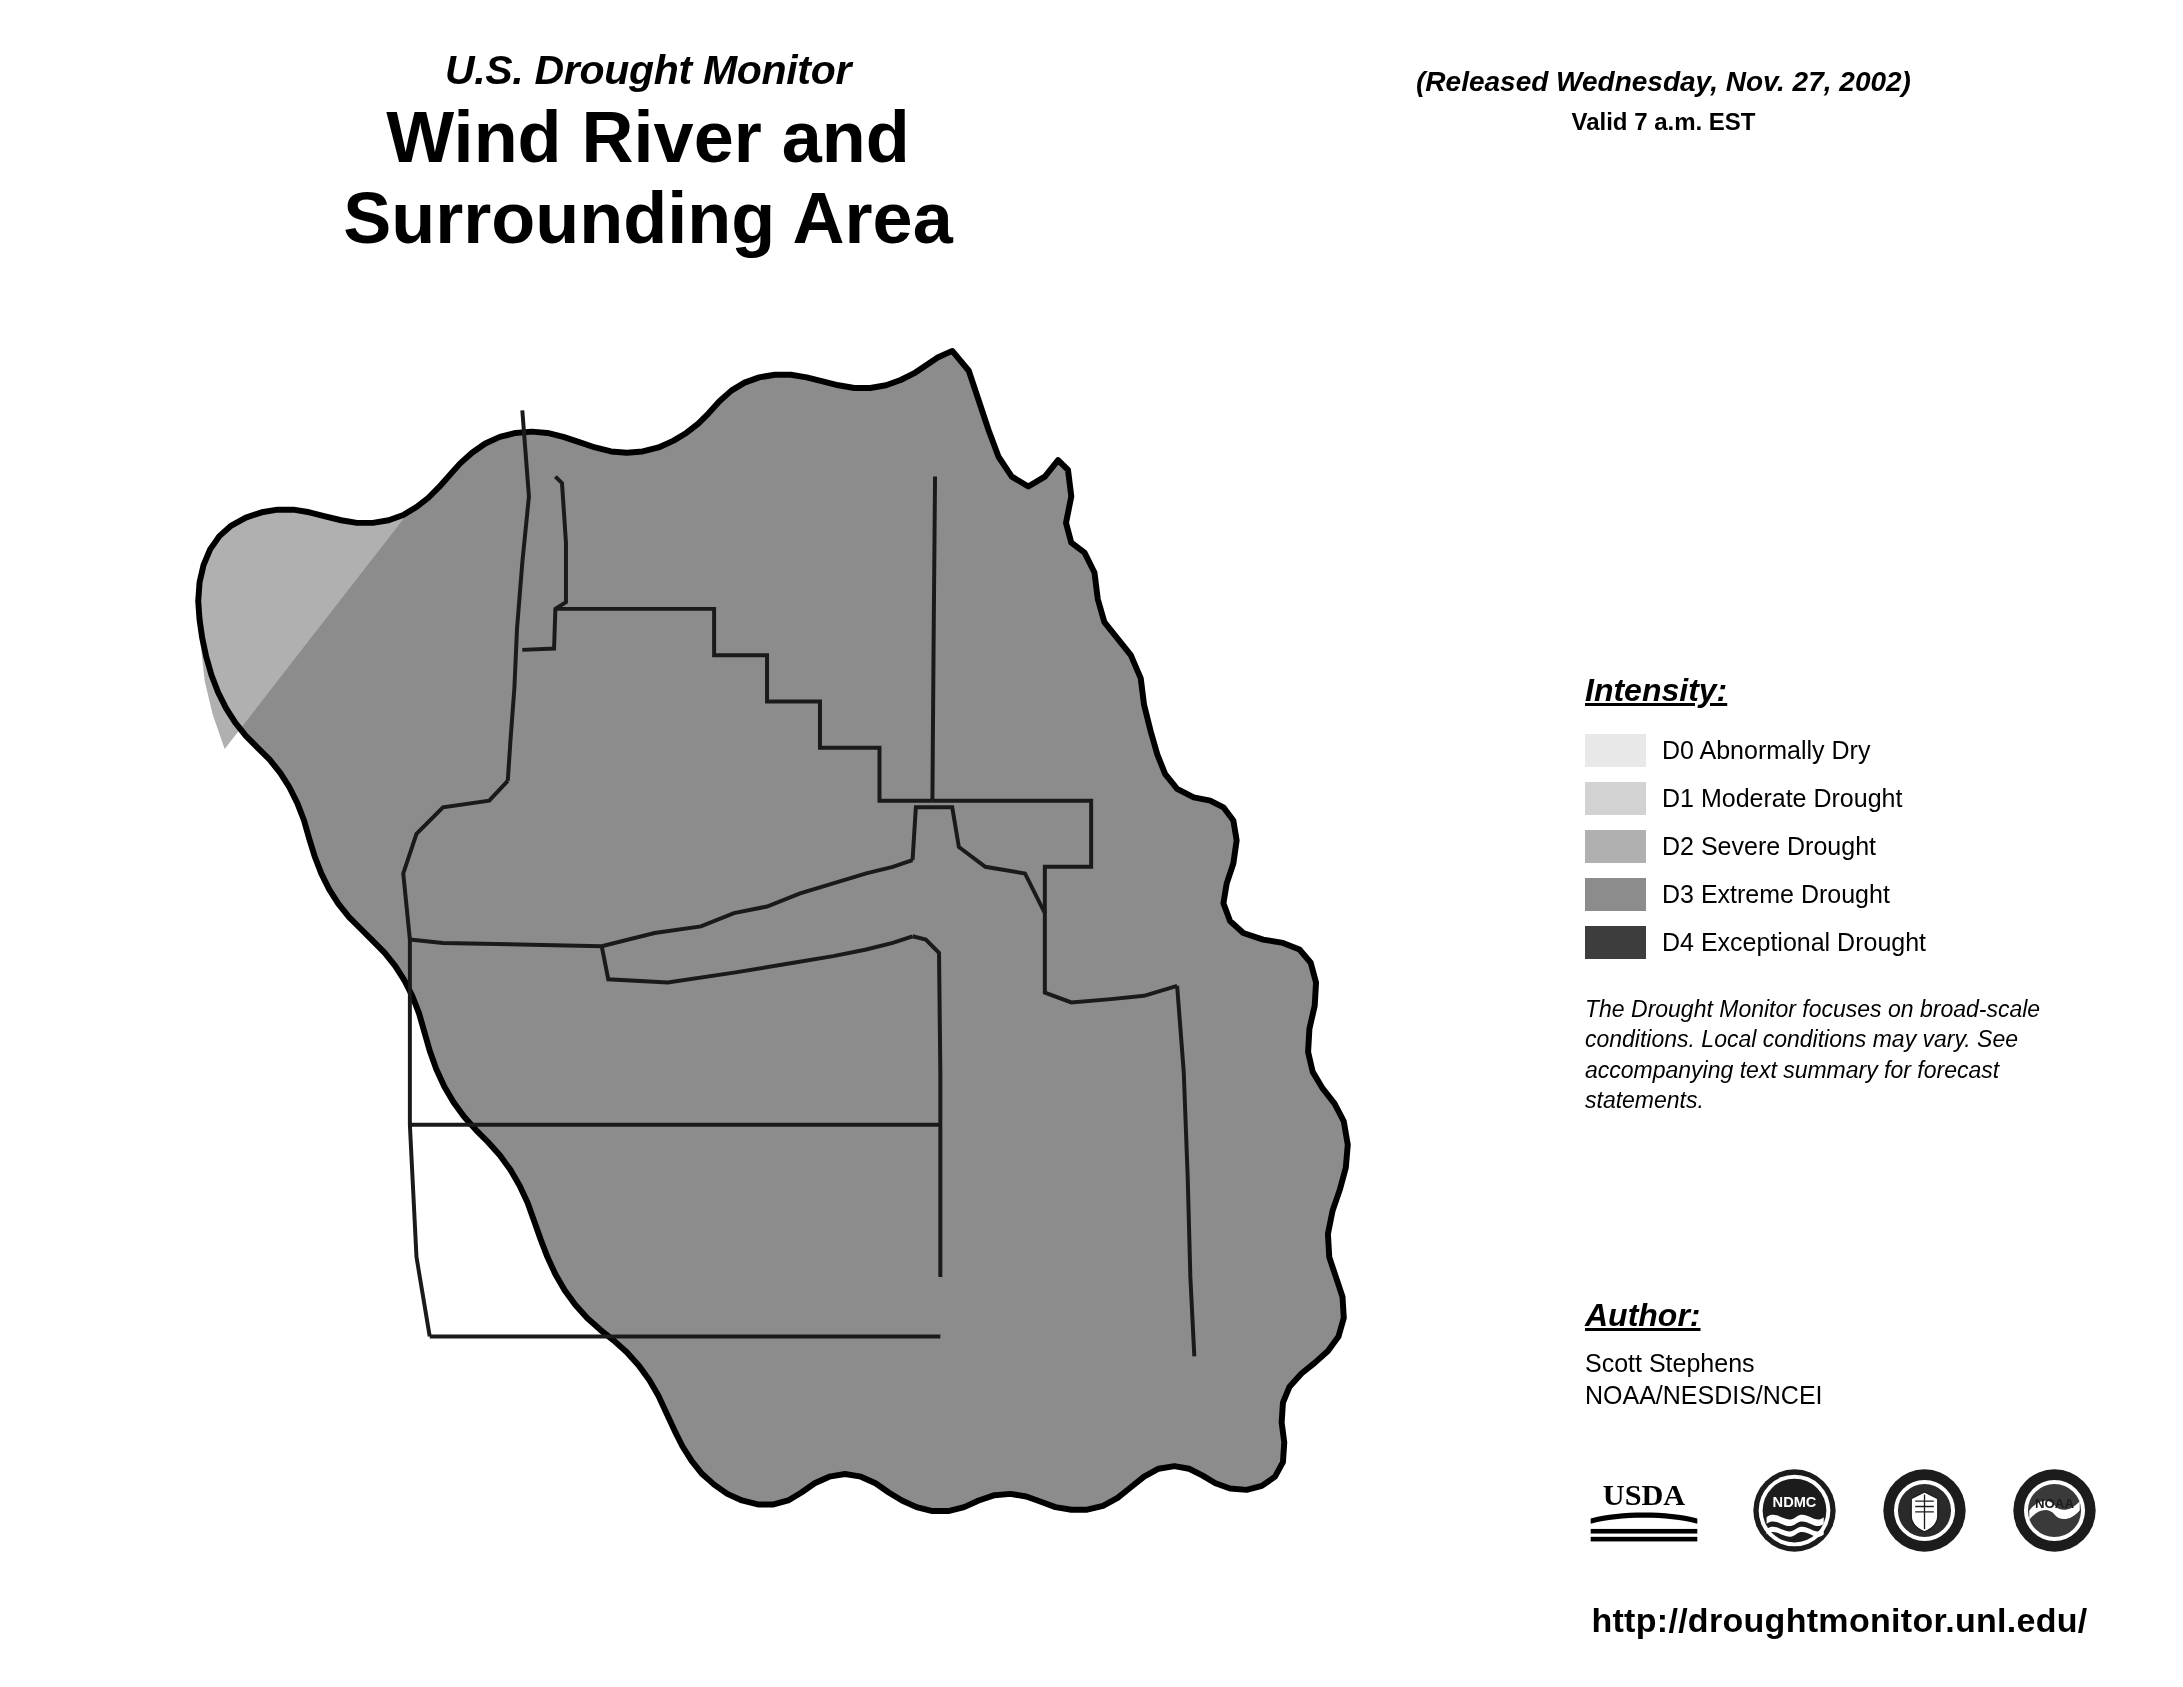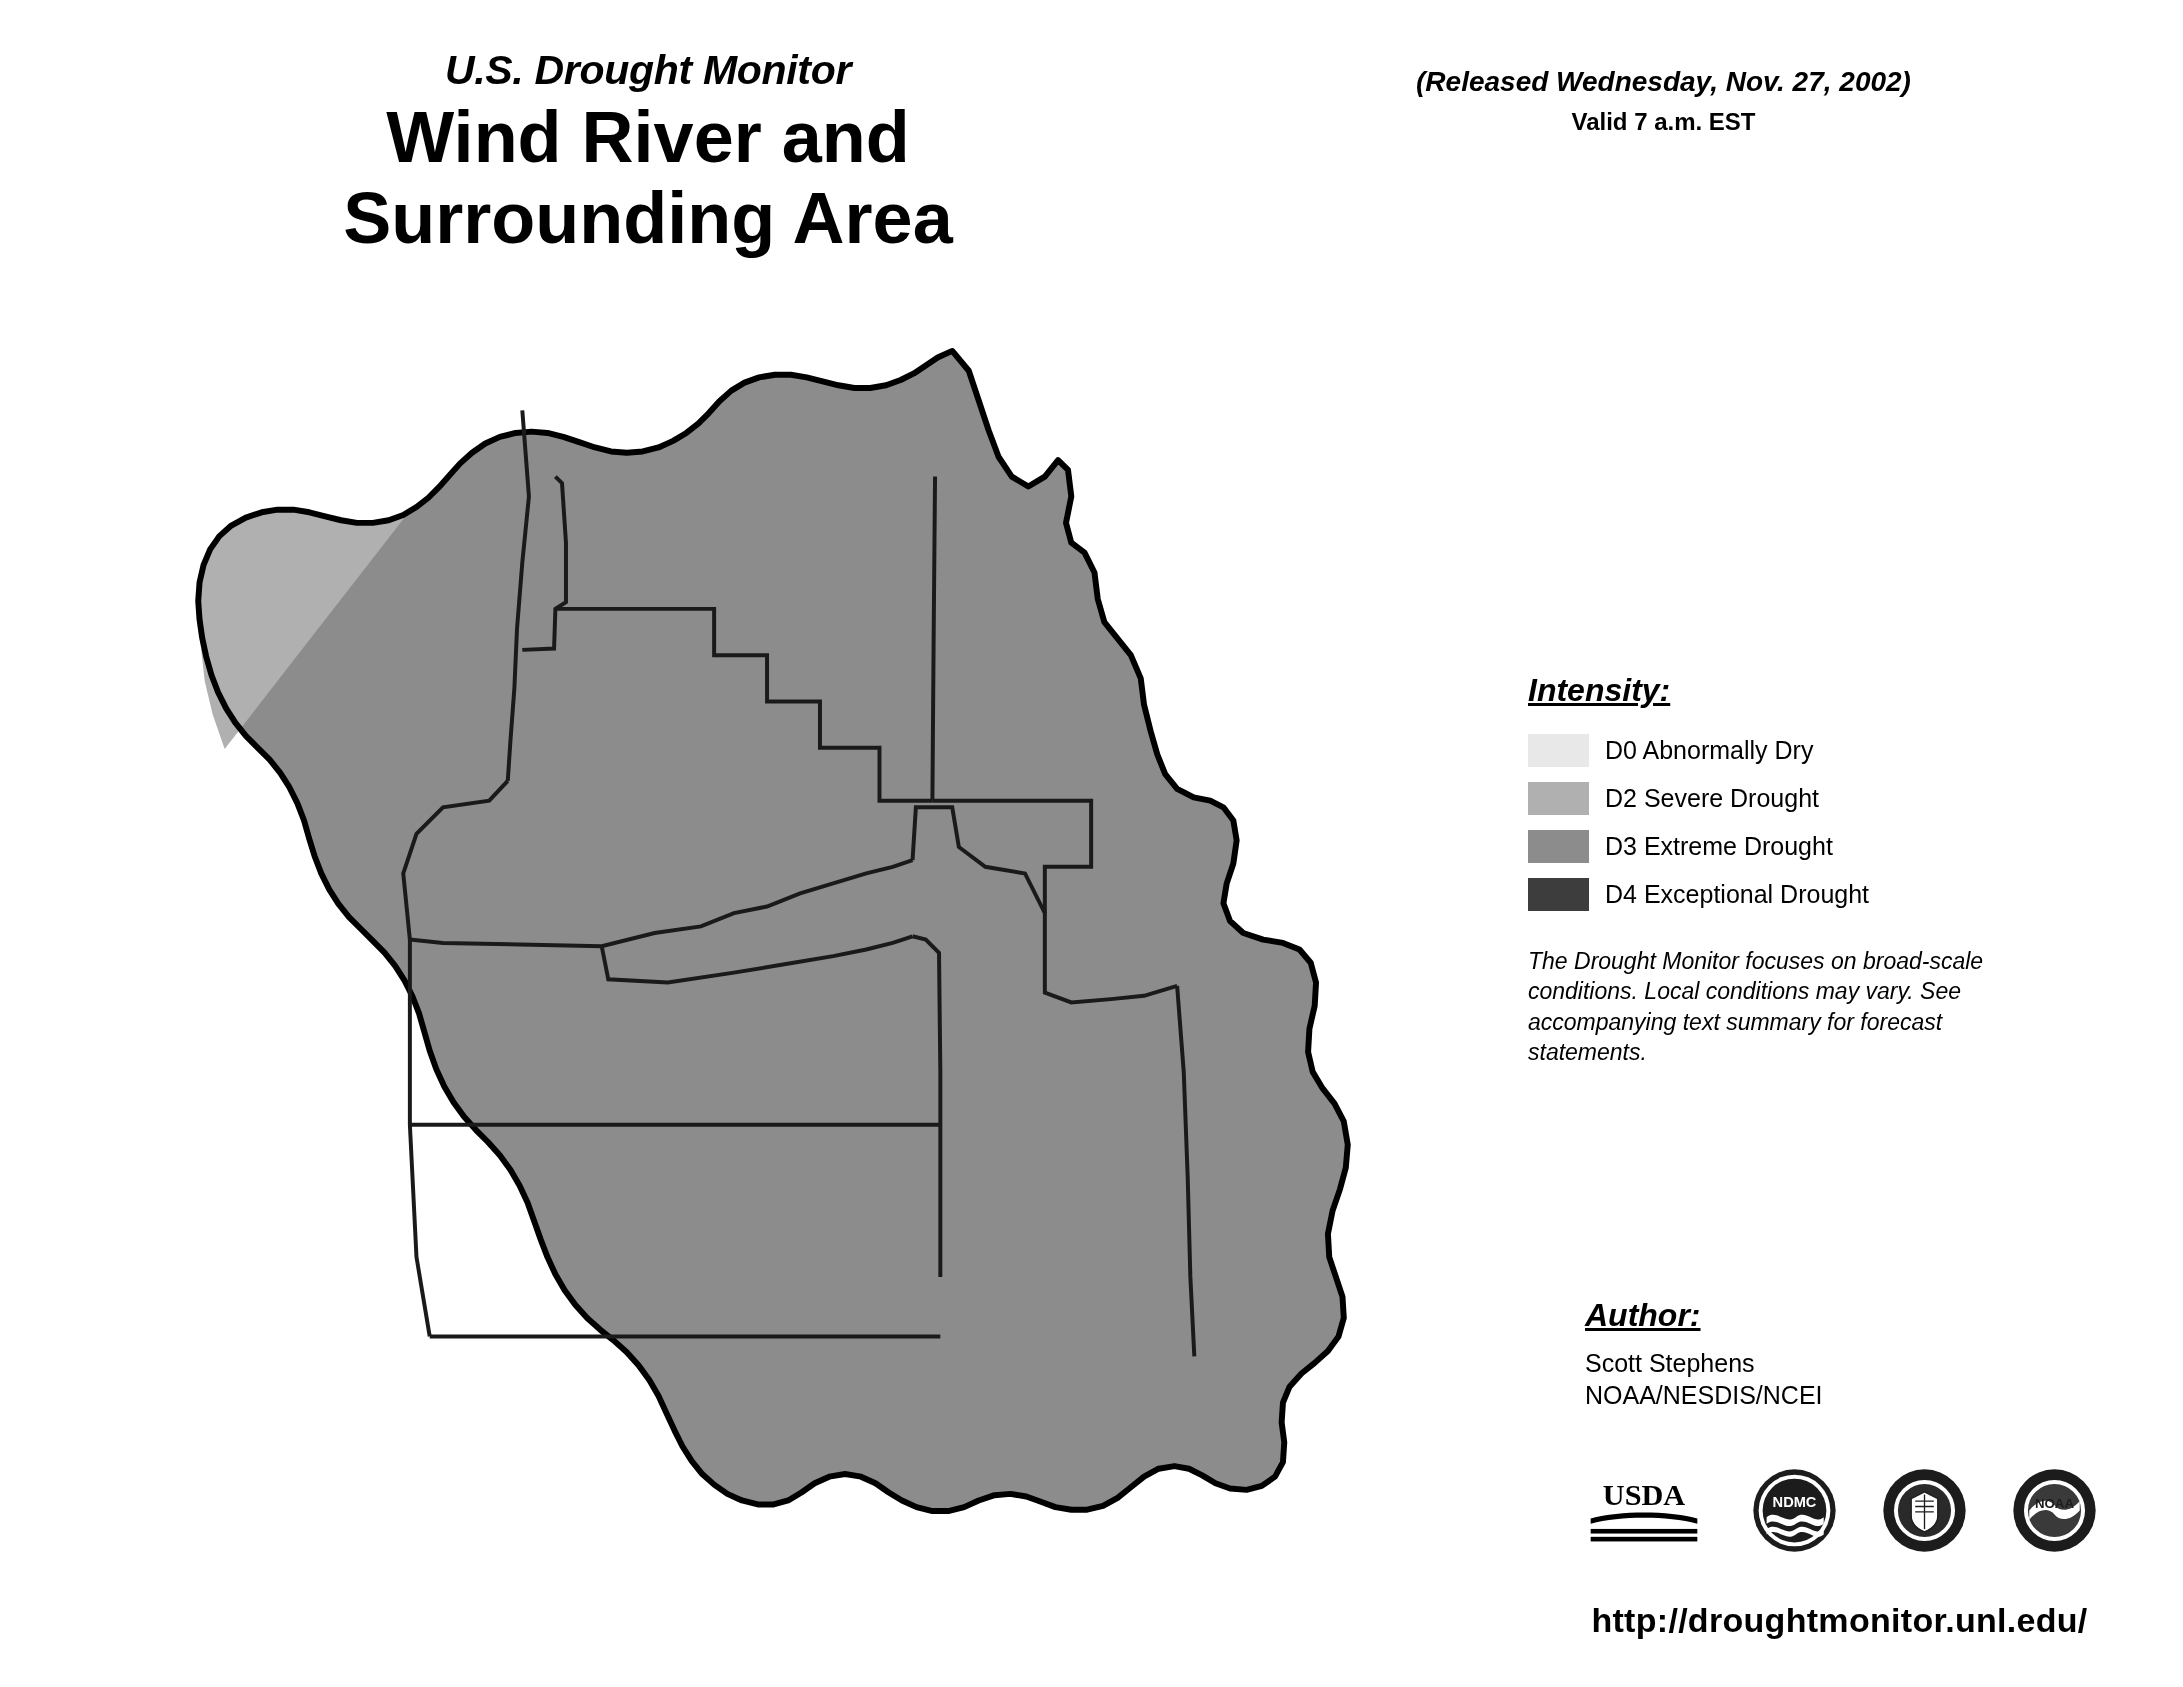--- a/index.html
+++ b/index.html
@@ -71,21 +71,21 @@
     left: 99px;
     top: 344px;
     width: 1389px;
     height: 1297px;
   }
   #map-svg { display: block; }
 
   
   #legend-panel {
     position: absolute;
-    left: 1528px;
+    left: 1585px;
     top: 672px;
     width: 503px;
   }
   #legend-heading {
     font-size: 32px;
     font-weight: bold;
     font-style: italic;
     text-decoration: underline;
     margin-bottom: 17px;
   }
@@ -210,20 +210,24 @@
 </div>
 
 <div id="legend-panel">
   <div id="legend-heading">Intensity:</div>
 
   <div class="legend-row">
     <div class="legend-swatch" style="background:#e8e8e8"></div>
     <div class="legend-label">D0 Abnormally Dry</div>
   </div>
   <div class="legend-row">
+    <div class="legend-swatch" style="background:#d2d2d2"></div>
+    <div class="legend-label">D1 Moderate Drought</div>
+  </div>
+  <div class="legend-row">
     <div class="legend-swatch" style="background:#b0b0b0"></div>
     <div class="legend-label">D2 Severe Drought</div>
   </div>
   <div class="legend-row">
     <div class="legend-swatch" style="background:#8c8c8c"></div>
     <div class="legend-label">D3 Extreme Drought</div>
   </div>
   <div class="legend-row">
     <div class="legend-swatch" style="background:#3d3d3d"></div>
     <div class="legend-label">D4 Exceptional Drought</div>

